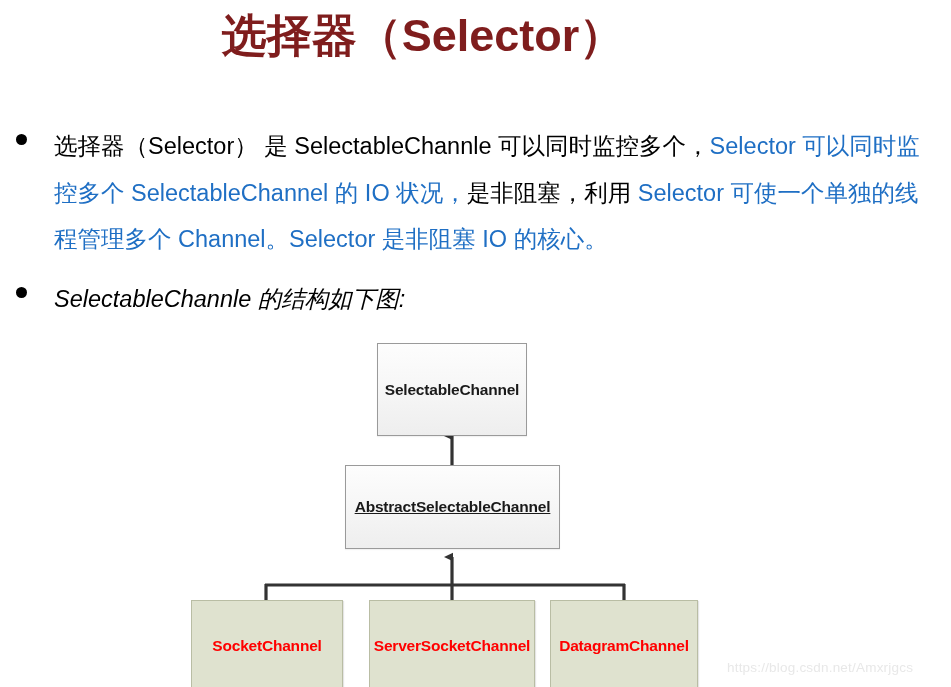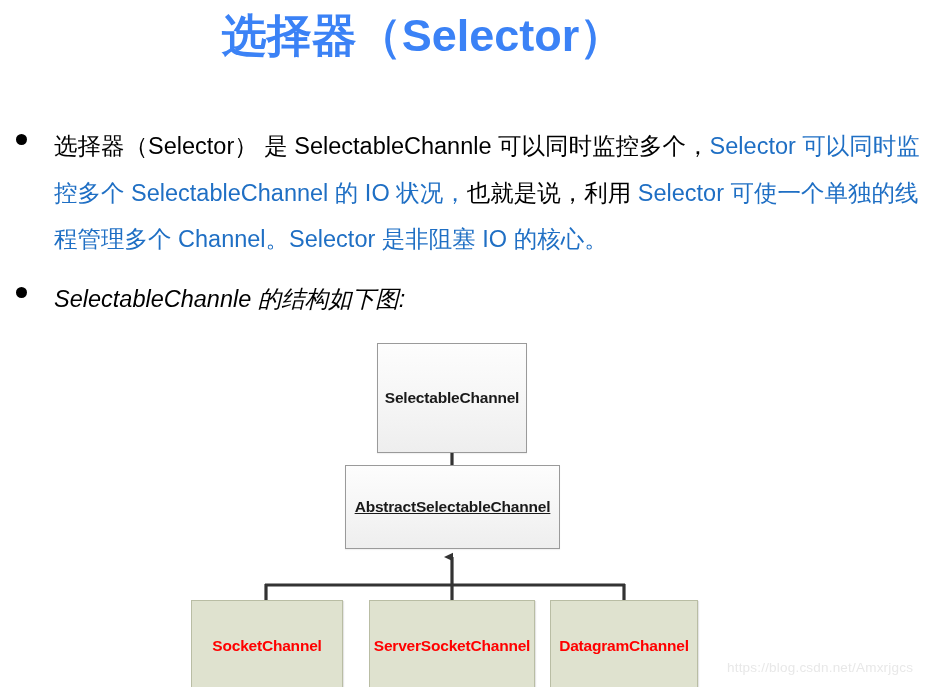--- a/index.html
+++ b/index.html
@@ -27,21 +27,21 @@
   #slide-title {
     position: absolute;
     left: 0;
     top: 6px;
     width: 846px;
     text-align: center;
     font-size: 45px;
     font-weight: bold;
     letter-spacing: 0px;
     line-height: 60px;
-    color: #3b82f6;
+    color: #7f1d1d;
     white-space: nowrap;
   }
 
   
   .bullet-block {
     position: absolute;
     left: 14px;
     width: 925px;
   }
   #bullet-1 { top: 123px; }
@@ -100,21 +100,21 @@
     background: #dfe2cf;
     color: #ff0000;
     font-size: 15.5px;
     box-shadow: 1px 1px 1px rgba(0,0,0,0.10);
   }
 
   #node-selectablechannel {
     left: 377px;
     top: 343px;
     width: 150px;
-    height: 110px;
+    height: 93px;
   }
   #node-abstractselectablechannel {
     left: 345px;
     top: 465px;
     width: 215px;
     height: 84px;
     text-decoration: underline;
   }
   #node-socketchannel {
     left: 191px;
@@ -149,21 +149,21 @@
 </head>
 <body>
 
 <div id="slide">
 
   <div id="slide-title">选择器（Selector）</div>
 
   <div class="bullet-block" id="bullet-1">
     <span class="bullet-marker"></span>
     <div class="bullet-text">
-      <span>选择器（Selector） 是 SelectableChannle 可以同时监控多个，</span><span class="blue">Selector 可以同时监控多个 SelectableChannel 的 IO 状况，</span><span>也就是说，利用 </span><span class="blue">Selector 可使一个单独的线程管理多个 Channel。Selector 是非阻塞 IO 的核心。</span>
+      <span>选择器（Selector） 是 SelectableChannle 可以同时监控多个，</span><span class="blue">Selector 可以同时监控多个 SelectableChannel 的 IO 状况，</span><span>是非阻塞，利用 </span><span class="blue">Selector 可使一个单独的线程管理多个 Channel。Selector 是非阻塞 IO 的核心。</span>
     </div>
   </div>
 
   <div class="bullet-block" id="bullet-2">
     <span class="bullet-marker"></span>
     <div class="bullet-text">
       <span>SelectableChannle 的结构如下图:</span>
     </div>
   </div>
 

